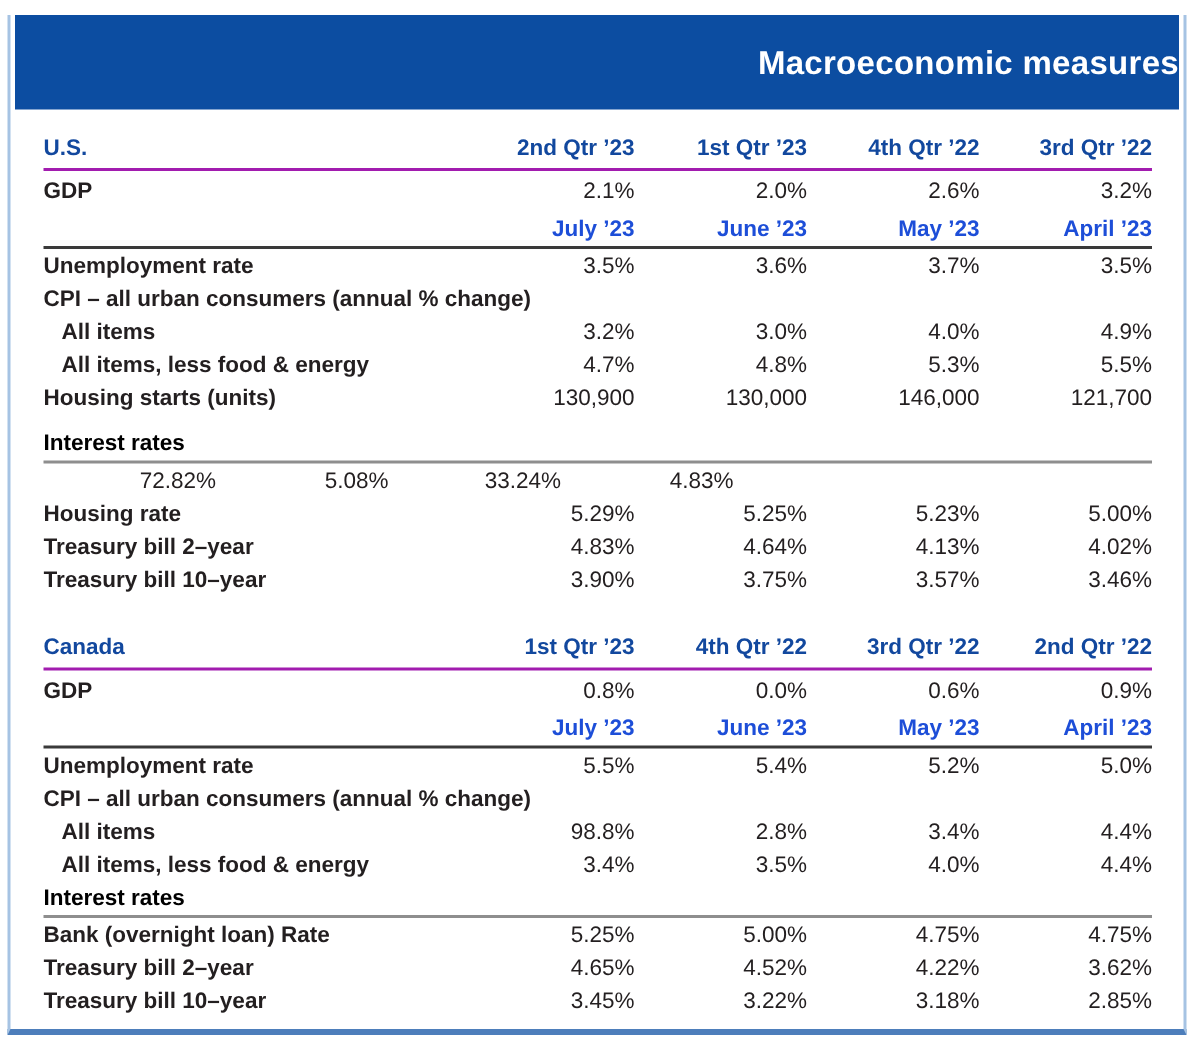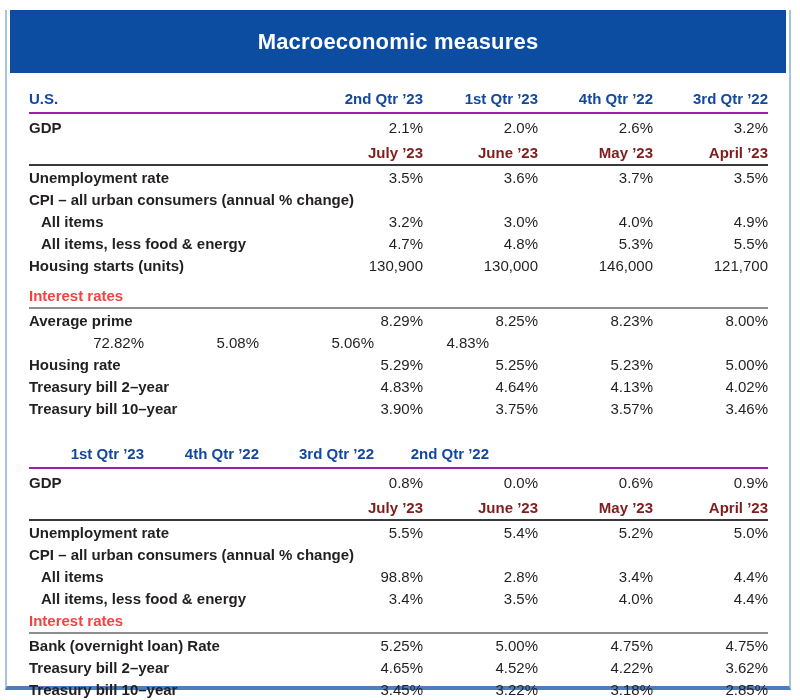--- a/index.html
+++ b/index.html
@@ -1,34 +1,34 @@
 <!DOCTYPE html>
 <html><head>
 <meta charset="utf-8">
 <style>
   html,body{margin:0;padding:0;background:#fff;}
   .page{position:relative;width:800px;height:700px;background:#ffffff;
         font-family:"Liberation Sans",sans-serif;color:#231f20;overflow:hidden;}
   .panel{position:absolute;left:5px;top:10px;width:786px;height:680px;box-sizing:border-box;
          border-left:2px solid #a6c3e3;border-right:2px solid #a6c3e3;border-bottom:4px solid #4d7ebb;
          background:#ffffff;}
-  .title-bar{height:63px;margin:0 3px;background:#0c4da1;display:flex;align-items:center;justify-content:center;}
+  .title-bar{height:63px;margin:0 3px;background:#0c4da1;display:flex;align-items:center;justify-content:flex-end;}
   .title-bar .t{color:#ffffff;font-size:22px;font-weight:bold;letter-spacing:.2px;}
   .content{padding:12px 21px 0 22px;}
   .row{display:flex;align-items:center;height:22px;font-size:15px;}
   .lbl{flex:1;font-weight:bold;white-space:nowrap;overflow:hidden;}
   .val{width:115px;text-align:right;white-space:nowrap;}
   .indent{padding-left:12px;}
   .region-row{height:27px;border-bottom:2px solid #a21caf;}
   .region-row .lbl,.region-row .val{color:#12489e;font-weight:bold;}
   .gdp-row{height:26px;}
   .months-row{height:24px;border-bottom:2px solid #3a3a3a;}
-  .months-row .val{color:#7f1d1d;font-weight:bold;}
+  .months-row .val{color:#1d4ed8;font-weight:bold;}
   .heading-row{height:23px;border-bottom:2px solid #8e8e8e;}
-  .heading-row .lbl{color:#ef4444;}
+  .heading-row .lbl{color:#000000;}
   .gap-sm{height:8px;}
   .gap-lg{height:21px;}
 </style>
 </head>
 <body>
 
 <div class="page">
   <div class="panel">
 
     <div class="title-bar">
@@ -96,32 +96,25 @@
         <div class="val">146,000</div>
         <div class="val">121,700</div>
       </div>
 
       <div class="gap-sm"></div>
 
       <div class="row heading-row">
         <div class="lbl">Interest rates</div>
       </div>
 
-      <div class="row">
-        <div class="lbl">Average prime</div>
-        <div class="val">8.29%</div>
-        <div class="val">8.25%</div>
-        <div class="val">8.23%</div>
-        <div class="val">8.00%</div>
-      </div>
 
       <div class="row">
         <div class="val">72.82%</div>
         <div class="val">5.08%</div>
-        <div class="val">5.06%</div>
+        <div class="val">33.24%</div>
         <div class="val">4.83%</div>
       </div>
 
       <div class="row">
         <div class="lbl">Housing rate</div>
         <div class="val">5.29%</div>
         <div class="val">5.25%</div>
         <div class="val">5.23%</div>
         <div class="val">5.00%</div>
       </div>
@@ -138,20 +131,21 @@
         <div class="lbl">Treasury bill 10–year</div>
         <div class="val">3.90%</div>
         <div class="val">3.75%</div>
         <div class="val">3.57%</div>
         <div class="val">3.46%</div>
       </div>
 
       <div class="gap-lg"></div>
 
       <div class="row region-row">
+        <div class="lbl">Canada</div>
         <div class="val">1st Qtr ’23</div>
         <div class="val">4th Qtr ’22</div>
         <div class="val">3rd Qtr ’22</div>
         <div class="val">2nd Qtr ’22</div>
       </div>
 
       <div class="row gdp-row">
         <div class="lbl">GDP</div>
         <div class="val">0.8%</div>
         <div class="val">0.0%</div>

